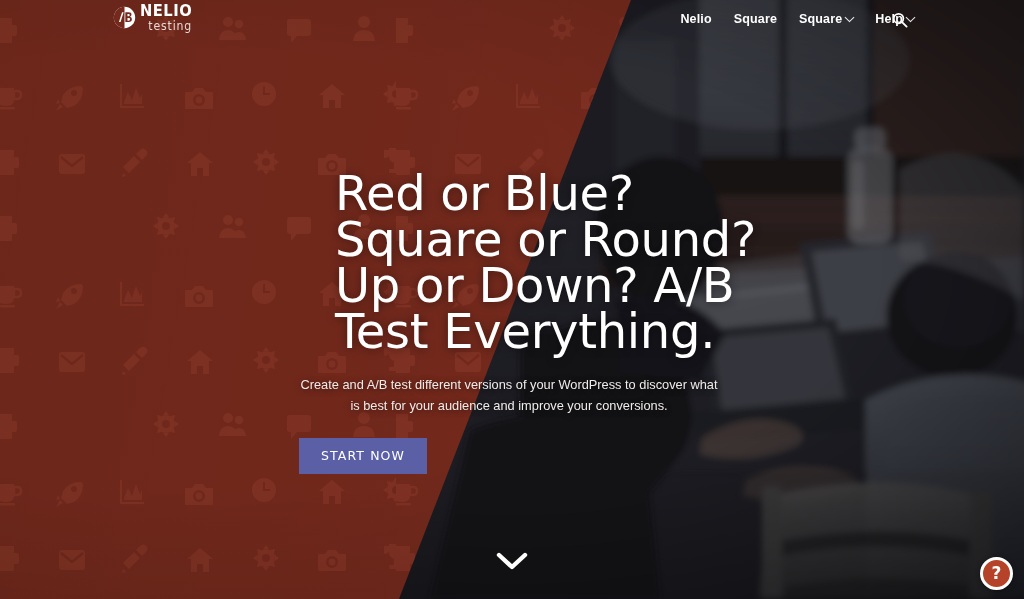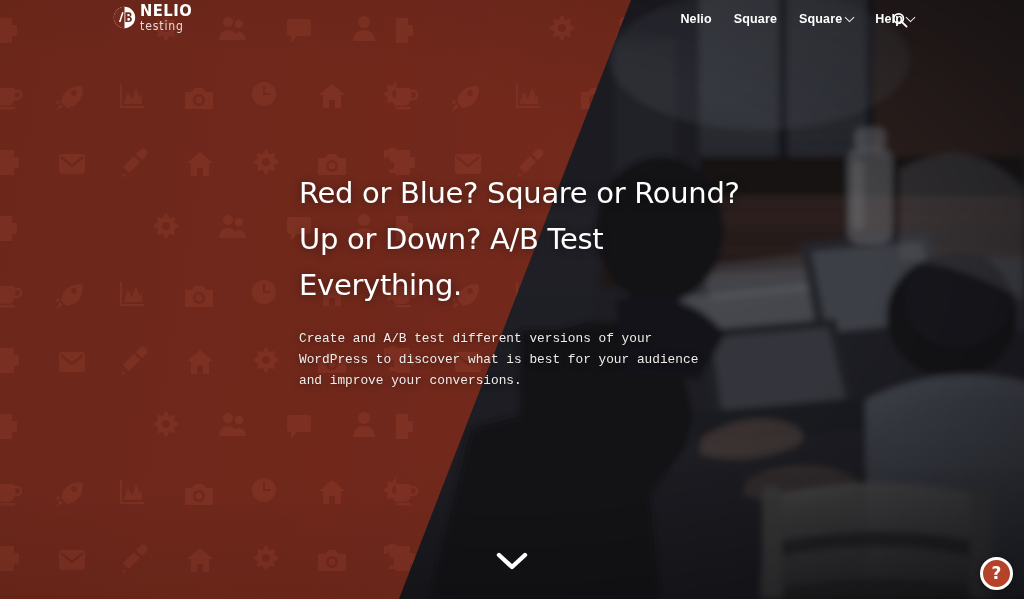--- a/index.html
+++ b/index.html
@@ -59,20 +59,21 @@
       linear-gradient(100deg, rgba(0,0,0,0.06) 0%, rgba(0,0,0,0) 55%);
   }
 
   
   .site-header {
     position: absolute;
     left: 0; top: 0;
     width: 1024px;
     height: 40px;
     z-index: 40;
+    text-align: right;
   }
   .logo {
     position: absolute;
     left: 113px;
     top: 3px;
     display: flex;
     align-items: center;
     gap: 4px;
     text-decoration: none;
     cursor: pointer;
@@ -147,37 +148,39 @@
   
   .hero-content {
     position: absolute;
     left: 299px;
     top: 170px;
     width: 470px;
     z-index: 30;
   }
   .hero-title {
     color: #ffffff;
-    font-size: 29px;
+    font-size: 48px;
     line-height: 46px;
     font-weight: 400;
     letter-spacing: -0.3px;
     text-shadow: 0 1px 10px rgba(0,0,0,0.45);
     font-family: "DejaVu Sans", sans-serif;
     white-space: pre-line;
+    margin-left: 36px;
   }
   .hero-sub {
     color: #f0ecea;
     font-size: 12.8px;
     line-height: 21px;
     font-weight: 400;
     margin-top: 20px;
     width: 420px;
     text-shadow: 0 1px 6px rgba(0,0,0,0.5);
-    font-family: Liberation Mono, monospace;
+    font-family: Liberation Sans, sans-serif;
+    text-align: center;
   }
   .cta-button {
     display: inline-block;
     margin-top: 22px;
     background: #5b5fa6;
     color: #ffffff;
     border: 0;
     padding: 0 22px;
     height: 36px;
     line-height: 36px;
@@ -482,20 +485,21 @@
       <svg viewBox="0 0 16 16" aria-hidden="true">
         <circle cx="6.6" cy="6.6" r="4.8" fill="none" stroke="#ffffff" stroke-width="1.7"></circle>
         <line x1="10.3" y1="10.3" x2="14.6" y2="14.6" stroke="#ffffff" stroke-width="1.9" stroke-linecap="round"></line>
       </svg>
     </button>
   </header>
 
   <div class="hero-content">
     <h1 class="hero-title">Red or Blue? Square or Round? Up or Down? A/B Test Everything.</h1>
     <p class="hero-sub">Create and A/B test different versions of your WordPress to discover what is best for your audience and improve your conversions.</p>
+    <a class="cta-button" href="#">START NOW</a>
   </div>
 
   <button class="scroll-down">
     <svg viewBox="0 0 36 26" aria-hidden="true">
       <path d="M5 7 L18 19 L31 7" fill="none" stroke="#ffffff" stroke-width="4.4" stroke-linecap="round" stroke-linejoin="round"></path>
     </svg>
   </button>
 
   <button class="help-bubble">?</button>
 

